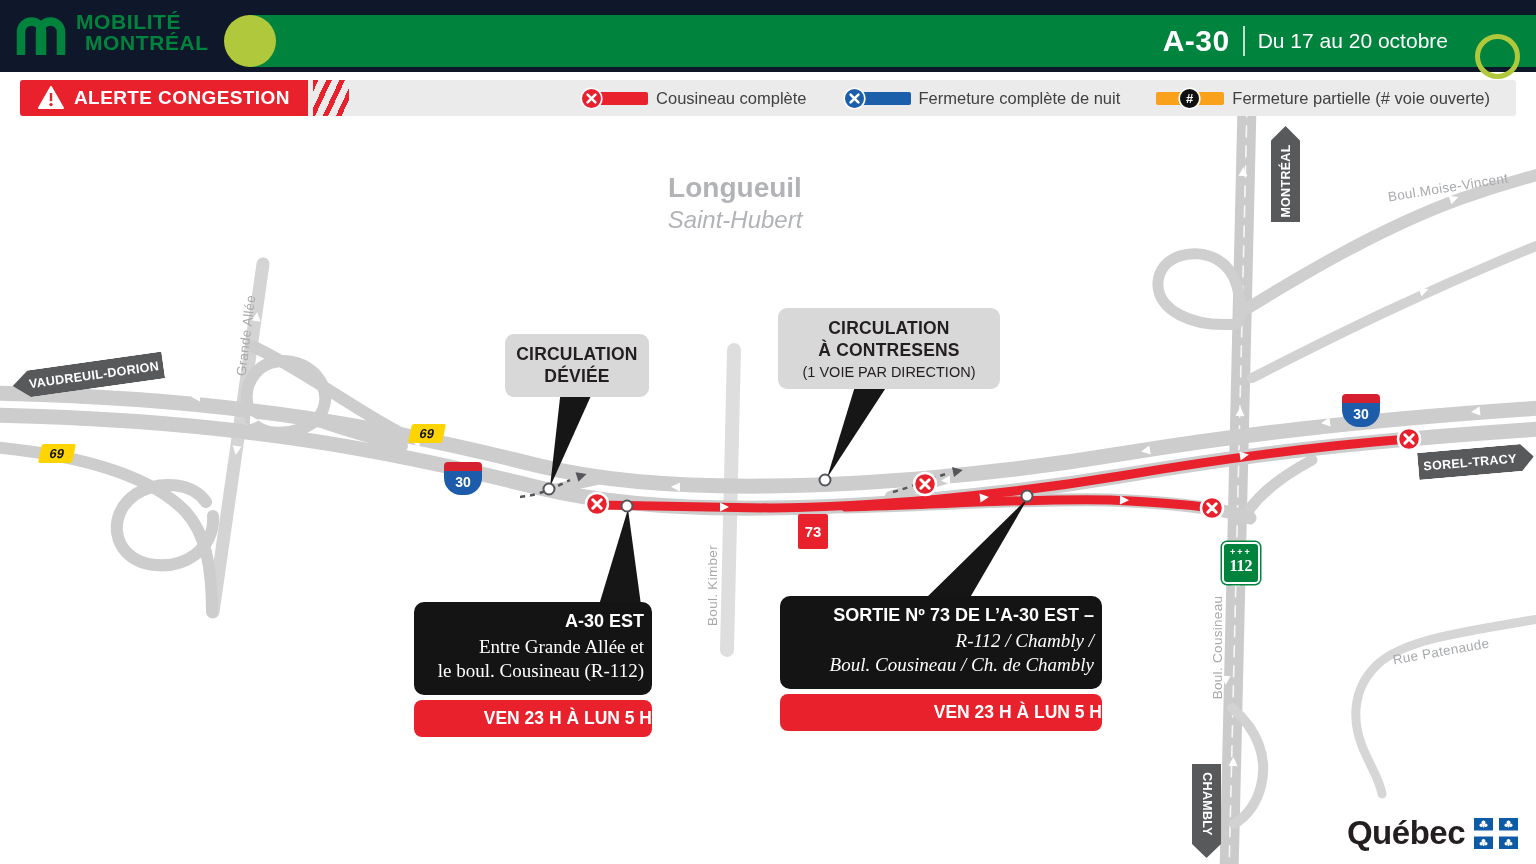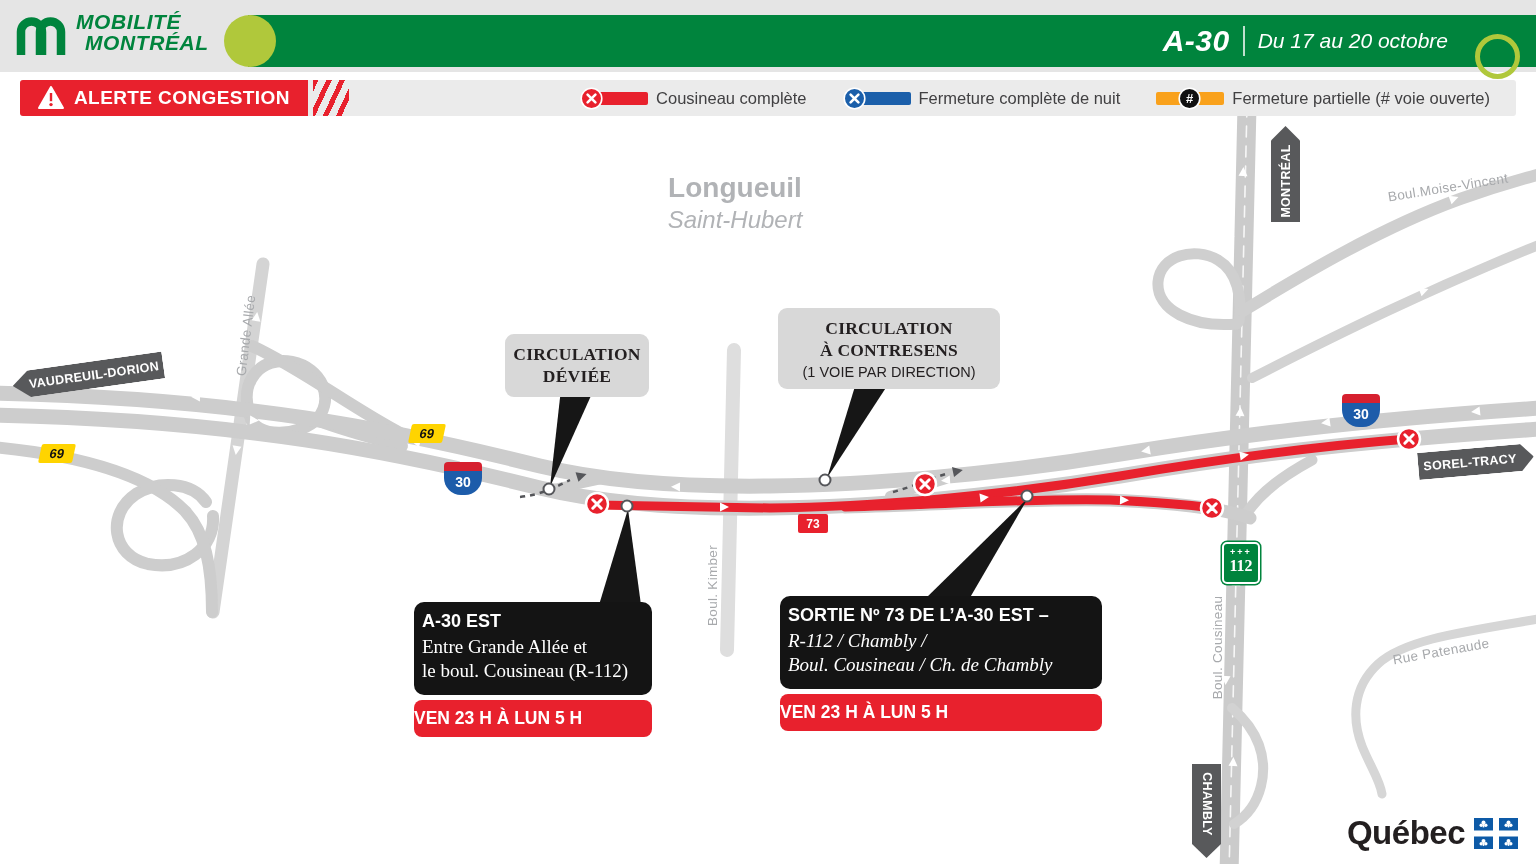--- a/index.html
+++ b/index.html
@@ -1,21 +1,21 @@
 <!DOCTYPE html>
 <html><head>
 <meta charset="utf-8">
 <style>
   * { margin:0; padding:0; box-sizing:border-box; }
   html,body { width:1536px; height:864px; overflow:hidden; background:#fff;
     font-family:"Liberation Sans", sans-serif; }
   .abs { position:absolute; }
 
   
-  .header { position:relative; height:72px; background:#e5e5e5;font-style:italic; }
+  .header { position:relative; height:72px; background:#0f172a; }
   .logo { position:absolute; left:16px; top:11px; display:flex; align-items:center; gap:10px; }
   .logo-text { color:#00843d; font-weight:bold; font-size:21px; line-height:0.98; letter-spacing:0.6px; }
   .logo-text .l2 { padding-left:9px; }
   .green-bar { position:absolute; left:248px; right:0; top:15px; height:52px; background:#00843d;
     display:flex; align-items:center; justify-content:flex-end; padding-right:88px; color:#fff; gap:13px; }
   .accent-circle { position:absolute; left:224px; top:15px; width:52px; height:52px; border-radius:50%;
     background:#b0c83b; }
   .ring-circle { position:absolute; right:16px; top:19px; width:45px; height:45px; border-radius:50%;
     border:5px solid #b0c83b; }
   .hdr-route { font-size:30px; font-weight:bold; letter-spacing:0.5px; }
@@ -53,33 +53,33 @@
   .dir { background:#58595b; color:#fff; font-weight:bold; font-size:12.5px; letter-spacing:0.3px;
     display:flex; align-items:center; justify-content:center; white-space:nowrap; }
   .dir-left  { clip-path:polygon(0 50%, 11% 0, 100% 0, 100% 100%, 11% 100%); padding-left:12px; }
   .dir-right { clip-path:polygon(100% 50%, 89% 100%, 0 100%, 0 0, 89% 0); padding-right:12px; }
   .dir-up    { clip-path:polygon(50% 0, 100% 15%, 100% 100%, 0 100%, 0 15%); }
   .dir-down  { clip-path:polygon(50% 100%, 100% 85%, 100% 0, 0 0, 0 85%); }
   .dir-up span   { transform:rotate(-90deg) translateX(-7px); }
   .dir-down span { transform:rotate(90deg) translateX(-7px); }
 
   .gray-callout { background:#d8d8d8; border-radius:9px; text-align:center; color:#231f20; padding:9px 6px; }
-  .gc-line { font-weight:bold; font-size:17.5px; line-height:1.28; letter-spacing:0.2px;font-family:Liberation Serif, serif; }
+  .gc-line { font-weight:bold; font-size:17.5px; line-height:1.28; letter-spacing:0.2px; }
   .gc-note { font-size:14.5px; margin-top:2px; }
 
-  .closure-box { text-align:left; color:#fff; }
+  .closure-box { text-align:right; color:#fff; }
   .cb-black { background:#141414; border-radius:10px; padding:9px 8px 11px; }
   .cb-title { font-weight:bold; font-size:18px; margin-bottom:3px; }
   .cb-line  { font-size:19px; line-height:1.28;font-family:Liberation Serif, serif; }
   .it { font-style:italic; }
   .cb-red { background:#e8212d; border-radius:8px; margin-top:5px; padding:8px 0; font-weight:bold; font-size:17.5px; }
 
   .tab69 { width:34px; height:19px; background:#ffd400; color:#111; font-weight:bold; font-size:13px;
     display:flex; align-items:center; justify-content:center; border-radius:2px; transform:skewX(-12deg); }
-  .tab73 { width:30px; height:19px; background:#e8212d; color:#fff; font-weight:bold; font-size:12px;
+  .tab73 { width:30px; height:35px; background:#e8212d; color:#fff; font-weight:bold; font-size:15px;
     display:flex; align-items:center; justify-content:center; border-radius:2px; }
   .a30-shield { width:38px; }
   .a30-top { height:9px; background:#d6202f; border-radius:4px 4px 0 0; }
   .a30-body { height:24px; background:#1d5caa; border-radius:0 0 17px 17px; color:#fff; font-weight:bold;
     font-size:14px; display:flex; align-items:center; justify-content:center; padding-bottom:3px; }
   .r112 { width:38px; background:#00843d; border:2px solid #fff; box-shadow:0 0 0 1.5px #00843d;
     border-radius:5px; color:#fff; text-align:center; }
   .r112 .plus { font-size:9px; font-weight:bold; letter-spacing:2px; line-height:10px; padding-top:3px; }
   .r112 .plus::before { content:"+++"; }
   .r112 .num { font-size:16px; font-weight:bold; line-height:17px; padding-bottom:8px;font-family:Liberation Serif, serif; }

